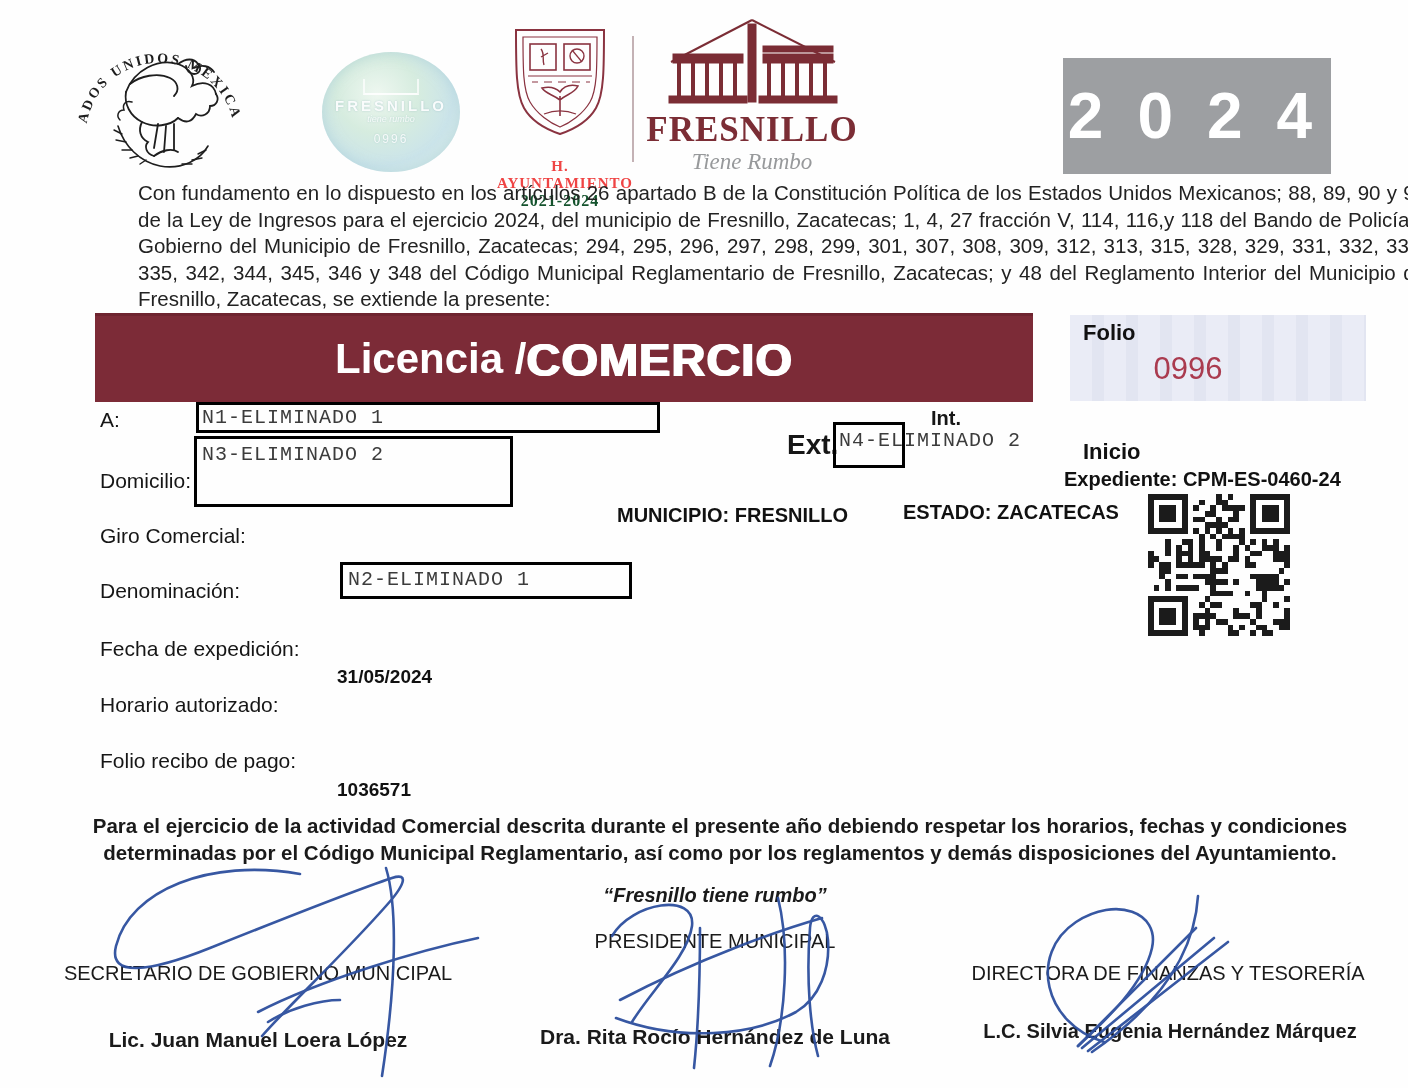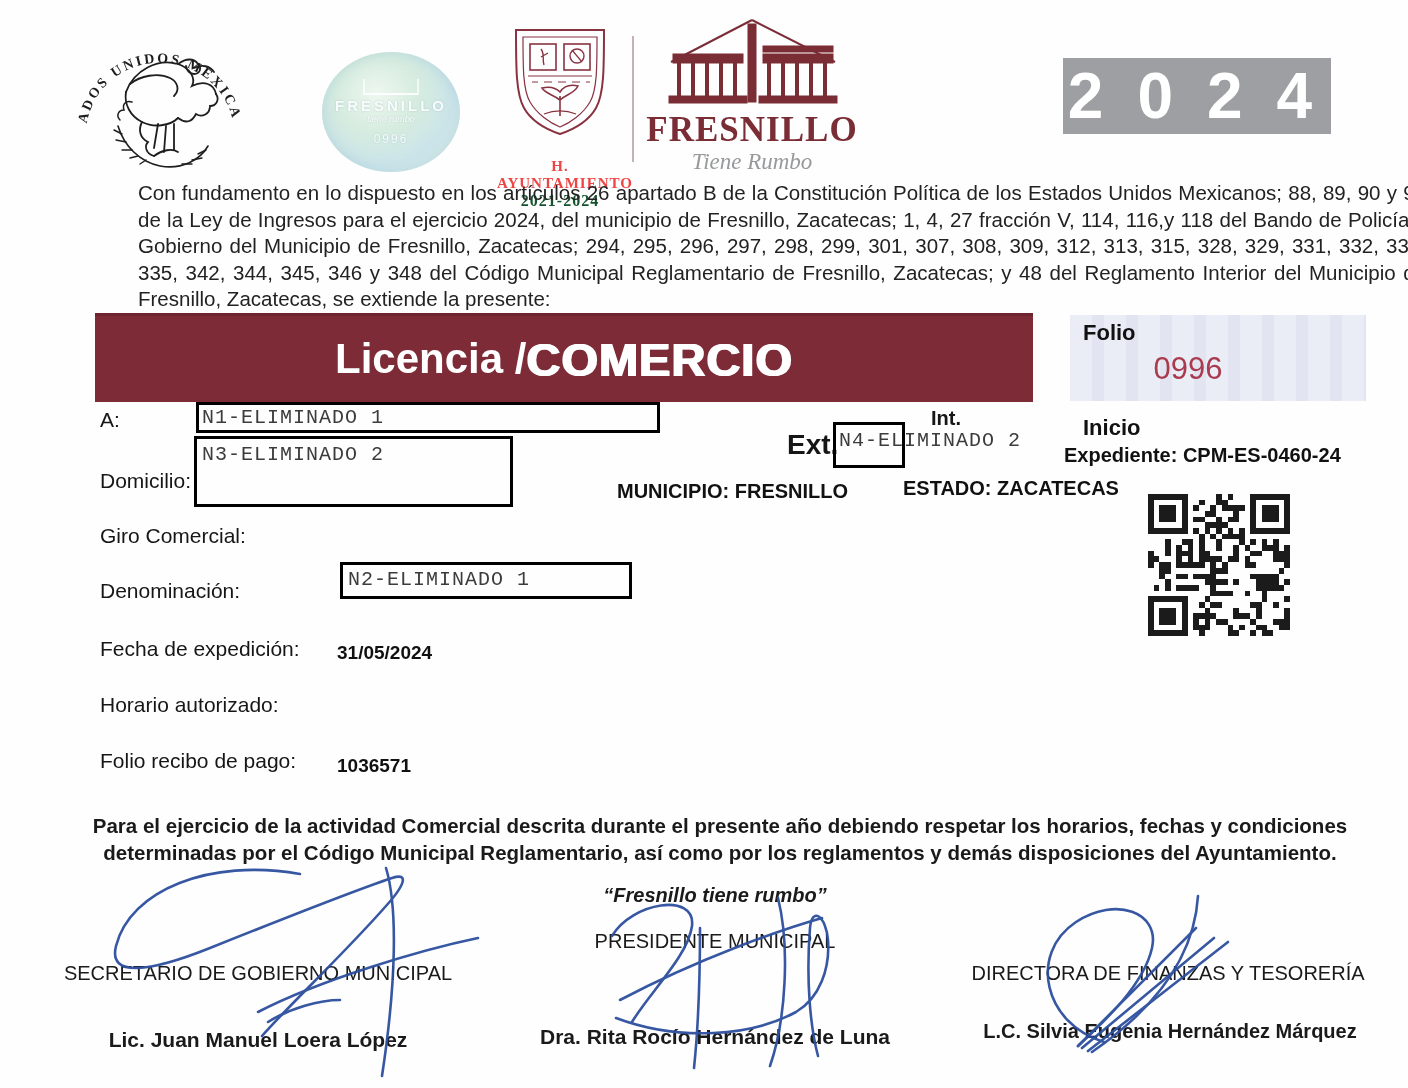--- a/index.html
+++ b/index.html
@@ -25,21 +25,21 @@
     border-left:2px solid rgba(255,255,255,.7);border-right:2px solid rgba(255,255,255,.7);}
   .shield-wrap{position:absolute;left:497px;top:24px;width:126px;text-align:center;color:#5c232b;}
   .shield-cap{font-family:"Liberation Serif",serif;font-weight:bold;}
   .shield-cap.l1{font-size:15px;letter-spacing:1px;margin-top:18px;color:#ef4444;}
   .shield-cap.l2{font-size:16px;letter-spacing:1px;color:#14532d;}
   .hdr-divider{position:absolute;left:632px;top:36px;width:2px;height:126px;background:#c4b2b5;}
   .logo-wrap{position:absolute;left:646px;top:16px;width:212px;text-align:center;}
   .logo-name{font-family:"Liberation Serif",serif;font-weight:bold;font-size:35px;color:#7b2d35;letter-spacing:1px;line-height:1;}
   .logo-slogan{font-family:"Liberation Serif",serif;font-style:italic;font-size:23px;color:#97999b;margin-top:2px;}
   .year-badge{
-    position:absolute;left:1063px;top:58px;width:268px;height:76px;background:#9d9fa2;
+    position:absolute;left:1063px;top:58px;width:268px;height:116px;background:#9d9fa2;
     display:flex;align-items:center;justify-content:center;
     color:#fff;font-weight:bold;font-size:64px;letter-spacing:34px;padding-left:20px;box-sizing:border-box;
   }
   
   .legal{
     position:absolute;left:98px;top:180px;width:1288px;
     font-size:20.5px;line-height:26.5px;text-align:justify;color:#222;margin-left:40px;
   }
   
   .banner{
@@ -51,21 +51,21 @@
   .banner .t2{font-size:47px;font-weight:bold;letter-spacing:1px;
     text-shadow:1px 0 0 #fff,-1px 0 0 #fff;}
   .folio-box{
     position:absolute;left:1070px;top:315px;width:296px;height:86px;
     background:repeating-linear-gradient(90deg,#eaecf6 0 22px,#e2e5f1 22px 34px);
   }
   .folio-label{position:absolute;left:13px;top:5px;font-size:22px;font-weight:bold;color:#111;}
   .folio-number{position:absolute;left:0;right:60px;top:36px;text-align:center;font-size:31px;color:#aa3b4f;}
   
   .lbl{font-size:21px;color:#161616;}
-  .val-b{font-weight:bold;font-size:20px;color:#111;}
+  .val-b{font-weight:bold;font-size:20px;color:#111;margin-top:24px;}
   .redact{font-family:"Liberation Mono","DejaVu Sans Mono",monospace;font-size:20px;letter-spacing:1px;color:#3c3c3c;white-space:nowrap;}
   .fbox{position:absolute;border:3px solid #000;background:transparent;box-sizing:border-box;}
   
   .qr{position:absolute;left:1148px;top:494px;width:142px;height:142px;}
   
   .terms{
     position:absolute;left:84px;top:812px;width:1272px;text-align:center;
     font-size:20.5px;font-weight:bold;line-height:27px;color:#1a1a1a;
   }
   .cx{transform:translateX(-50%);white-space:nowrap;}

